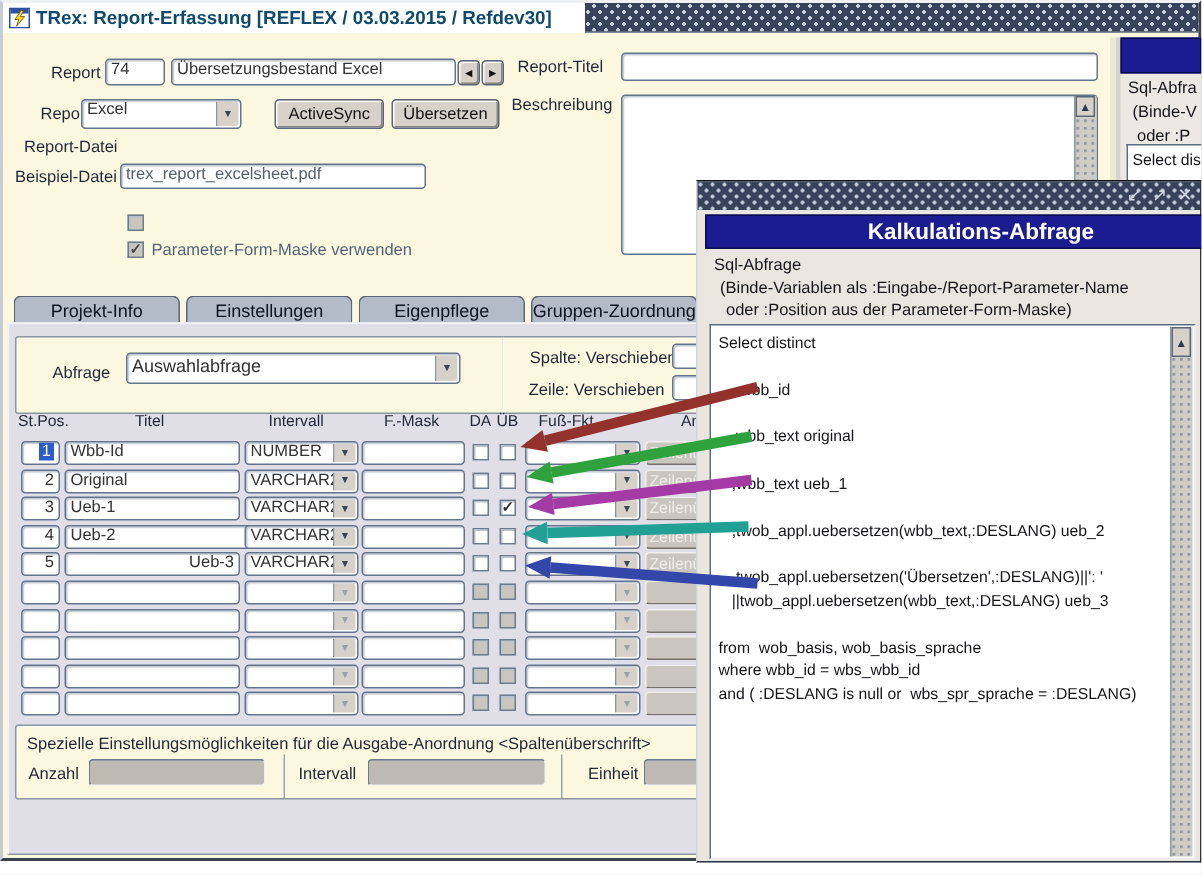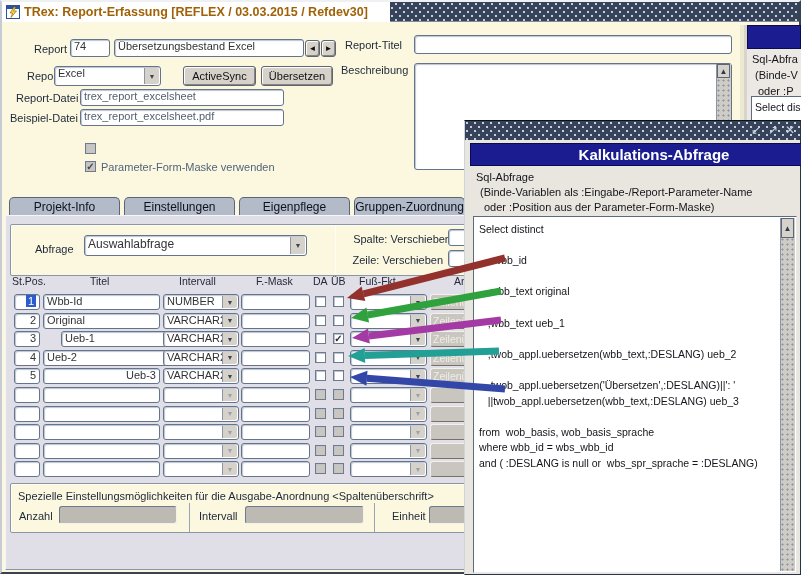--- a/index.html
+++ b/index.html
@@ -8,21 +8,21 @@
   .abs{position:absolute;box-sizing:border-box;}
   
   .main-window{left:0;top:0;width:801px;height:574px;background:#FBF8DF;
     border:2px solid;border-color:#eef0f4 #39424f #39424f #c7ccd4;}
   .pattern{background-color:#36435A;
     background-image:radial-gradient(circle at 2px 2px,#C7D0DC 1.1px,transparent 1.4px),
                      radial-gradient(circle at 6px 6px,#C7D0DC 1.1px,transparent 1.4px);
     background-size:8px 8px;}
   .titlebar{left:0;top:0;width:797px;height:20px;border-bottom:1px solid #7e8896;}
   .titlebar-left{left:0;top:0;width:388px;height:20px;background:#ffffff;display:flex;align-items:center;}
-  .title-text{font-size:12.5px;font-weight:600;color:#a16207;white-space:nowrap;margin-left:4px;}
+  .title-text{font-size:12.5px;font-weight:600;color:#0c4a6e;white-space:nowrap;margin-left:4px;}
   .app-icon{margin-left:4px;}
   .lbl{font-size:11px;color:#1d2738;white-space:nowrap;}
   .lbl-dis{font-size:11px;color:#51647c;white-space:nowrap;}
   .fld{background:#fff;border:1px solid #64748c;border-radius:3px;font-size:11px;color:#333;
        padding:0 3px;box-shadow:inset 1px 1px 1px rgba(70,90,115,.35);overflow:hidden;white-space:nowrap;}
   .btn{background:#D6D2CA;border:1px solid #5c6676;border-radius:3px;color:#111;font-size:11px;
        text-align:center;box-shadow:inset 1px 1px 0 #fdfdfb,inset -1px -1px 0 #8a857c;}
   .combo-arrow{position:absolute;top:1px;bottom:1px;right:1px;width:14px;background:#D6D2CA;
        border-left:1px solid #8a96a6;border-radius:0 2px 2px 0;color:#3a4656;font-size:7px;
        display:flex;align-items:center;justify-content:center;}
@@ -93,21 +93,20 @@
     <div class="abs btn" style="left:181px;top:64px;width:73px;height:20px;line-height:18px;">ActiveSync</div>
     <div class="abs btn" style="left:259px;top:64px;width:72px;height:20px;line-height:18px;">Übersetzen</div>
 
     <span class="abs lbl" style="left:339px;top:62px;">Beschreibung</span>
     <div class="abs fld" style="left:412px;top:61px;width:318px;height:107px;"></div>
     <div class="abs scroll-track" style="left:714px;top:62px;width:15px;height:105px;">
       <div class="abs scroll-btn" style="left:0;top:0;width:13px;height:14px;">▲</div>
     </div>
 
     <span class="abs lbl" style="left:14px;top:90px;">Report-Datei</span>
-    <div class="abs fld" style="left:78px;top:87px;width:204px;height:17px;color:#55606e;">trex_report_excelsheet</div>
 
     <span class="abs lbl" style="left:8px;top:110px;">Beispiel-Datei</span>
     <div class="abs fld" style="left:78px;top:107px;width:204px;height:17px;color:#55606e;">trex_report_excelsheet.pdf</div>
 
     <div class="abs cb dis" style="left:83px;top:141px;"></div>
     <div class="abs cb dis" style="left:83px;top:159px;color:#454545;"><span>✓</span></div>
     <span class="abs lbl-dis" style="left:99px;top:159px;">Parameter-Form-Maske verwenden</span>
 
     <div id="tabs">
         <div class="abs tab" style="left: 7px; top: 195px; width: 111px;">Projekt-Info</div>
@@ -160,21 +159,21 @@
           <div class="abs fld" style="left: 239px; top: 0px; width: 69px; height: 16px;"></div>
           <div class="abs cb" style="left: 313px; top: 2px;"></div>
           <div class="abs cb" style="left: 331px; top: 2px;"></div>
           <div class="abs fld" style="left: 348px; top: 0px; width: 77px; height: 16px; padding-right: 15px;">
             <div class="combo-arrow" style="">▼</div>
           </div>
           <div class="abs zbtn" style="left: 428px; top: 0px; width: 41px; height: 16px;">Zeilenüb</div>
         </div>
         <div class="abs" style="left: 0px; top: 329.2px; width: 470px; height: 16px;">
           <div class="abs fld" style="left: 12px; top: 0px; width: 26px; height: 16px; text-align: right;">3</div>
-          <div class="abs fld" style="left: 59px; top: 0px; width: 117px; height: 16px;">Ueb-1</div>
+          <div class="abs fld" style="left: 41px; top: 0px; width: 117px; height: 16px;">Ueb-1</div>
           <div class="abs fld" style="left: 161px; top: 0px; width: 76px; height: 16px; padding-right: 15px;">VARCHAR2<div class="combo-arrow" style="">▼</div></div>
           <div class="abs fld" style="left: 239px; top: 0px; width: 69px; height: 16px;"></div>
           <div class="abs cb" style="left: 313px; top: 2px;"></div>
           <div class="abs cb" style="left: 331px; top: 2px;">✓</div>
           <div class="abs fld" style="left: 348px; top: 0px; width: 77px; height: 16px; padding-right: 15px;">
             <div class="combo-arrow" style="">▼</div>
           </div>
           <div class="abs zbtn" style="left: 428px; top: 0px; width: 41px; height: 16px;">Zeilenüb</div>
         </div>
         <div class="abs" style="left: 0px; top: 347.8px; width: 470px; height: 16px;">

